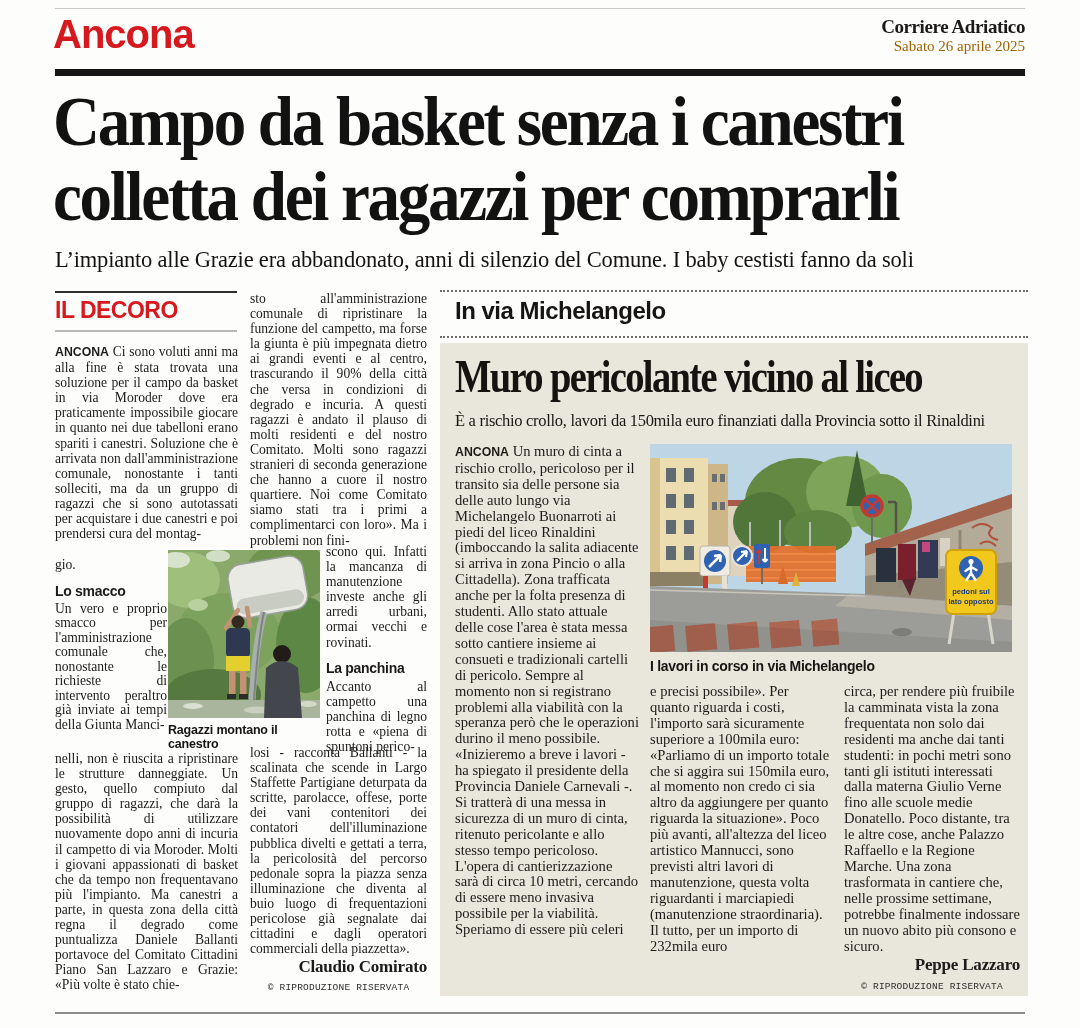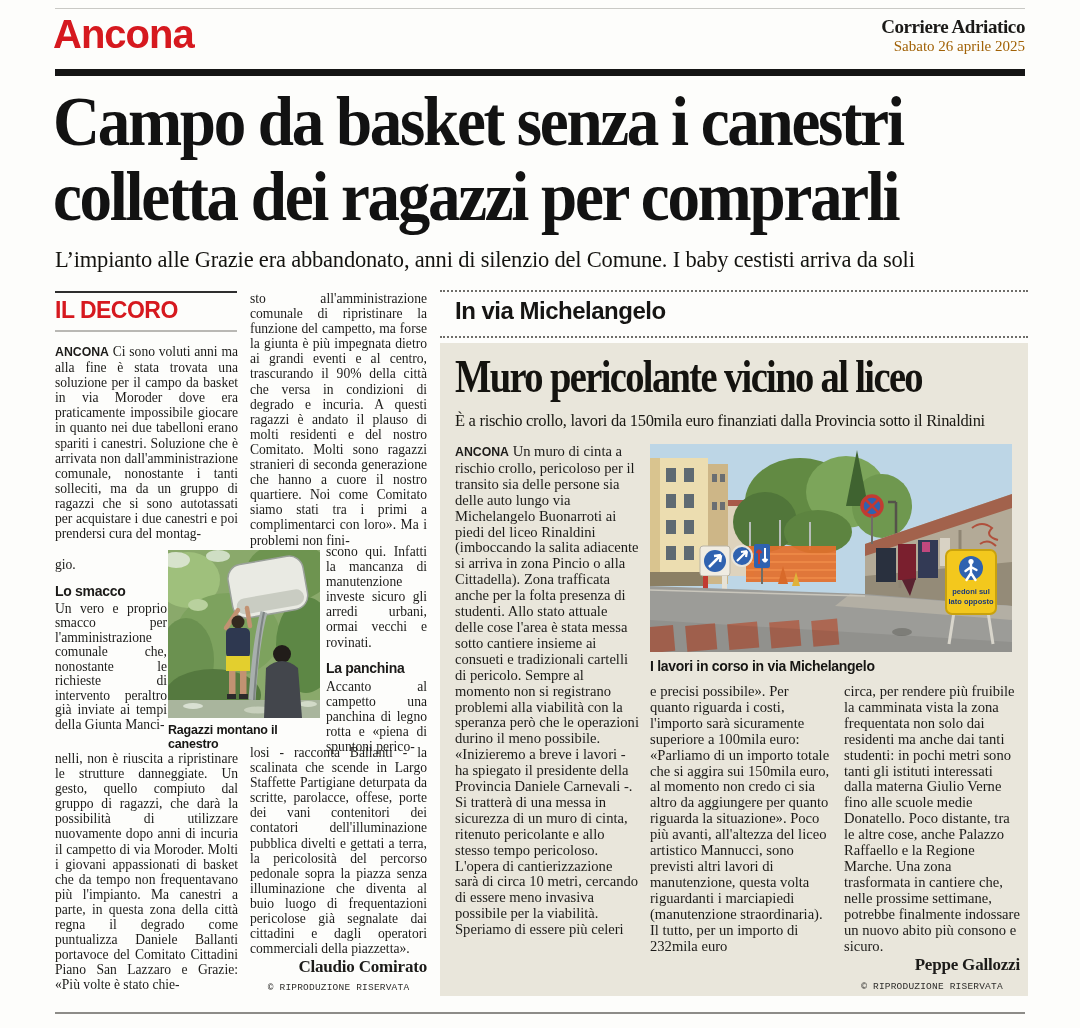--- a/index.html
+++ b/index.html
@@ -72,21 +72,21 @@
   <div class="abs masthead">
     <div class="masthead-title">Corriere Adriatico</div>
     <div class="masthead-date">Sabato 26 aprile 2025</div>
   </div>
   <div class="abs black-rule"></div>
 
   <h1 class="abs headline" style="margin:0;">
     <span style="display:block;">Campo da basket senza i canestri</span>
     <span style="display:block;">colletta dei ragazzi per comprarli</span>
   </h1>
-  <div class="abs deck">L’impianto alle Grazie era abbandonato, anni di silenzio del Comune. I baby cestisti arriva da soli</div>
+  <div class="abs deck">L’impianto alle Grazie era abbandonato, anni di silenzio del Comune. I baby cestisti fanno da soli</div>
 
   <div class="abs kicker-rule-top"></div>
   <div class="abs kicker-main">IL DECORO</div>
   <div class="abs kicker-rule-bottom"></div>
 
   <div class="abs body-left blockA">
     <p><span class="lead-in">ANCONA</span>
        <span>Ci sono voluti anni ma alla fine è stata trovata una soluzione per il campo da basket in via Moroder dove era praticamente impossibile giocare in quanto nei due tabelloni erano spariti i canestri. Soluzione che è arrivata non dall'amministrazione comunale, nonostante i tanti solleciti, ma da un gruppo di ragazzi che si sono autotassati per acquistare i due canestri e poi prendersi cura del montag-</span></p>
   </div>
 
@@ -98,21 +98,21 @@
 
   <div class="abs body-left blockC">
     <p>nelli, non è riuscita a ripristinare le strutture danneggiate. Un gesto, quello compiuto dal gruppo di ragazzi, che darà la possibilità di utilizzare nuovamente dopo anni di incuria il campetto di via Moroder. Molti i giovani appassionati di basket che da tempo non frequentavano più l'impianto. Ma canestri a parte, in questa zona della città regna il degrado come puntualizza Daniele Ballanti portavoce del Comitato Cittadini Piano San Lazzaro e Grazie: «Più volte è stato chie-</p>
   </div>
 
   <div class="abs body-left blockD">
     <p>sto all'amministrazione comunale di ripristinare la funzione del campetto, ma forse la giunta è più impegnata dietro ai grandi eventi e al centro, trascurando il 90% della città che versa in condizioni di degrado e incuria. A questi ragazzi è andato il plauso di molti residenti e del nostro Comitato. Molti sono ragazzi stranieri di seconda generazione che hanno a cuore il nostro quartiere. Noi come Comitato siamo stati tra i primi a complimentarci con loro». Ma i problemi non fini-</p>
   </div>
 
   <div class="abs body-left blockE">
-    <p>scono qui. Infatti la mancanza di manutenzione investe sicuro gli arredi urbani, ormai vecchi e rovinati.</p>
+    <p>scono qui. Infatti la mancanza di manutenzione investe anche gli arredi urbani, ormai vecchi e rovinati.</p>
     <h4 class="crosshead">La panchina</h4>
     <p>Accanto al campetto una panchina di legno rotta e «piena di spuntoni perico-</p>
   </div>
 
   <div class="abs body-left blockF">
     <p>losi - racconta Ballanti - la scalinata che scende in Largo Staffette Partigiane deturpata da scritte, parolacce, offese, porte dei vani contenitori dei contatori dell'illuminazione pubblica divelti e gettati a terra, la pericolosità del percorso pedonale sopra la piazza senza illuminazione che diventa al buio luogo di frequentazioni pericolose già segnalate dai cittadini e dagli operatori commerciali della piazzetta».</p>
     <div class="byline">Claudio Comirato</div>
     <div class="copyright">© RIPRODUZIONE RISERVATA</div>
   </div>
 
@@ -288,18 +288,18 @@
     </svg>
     <figcaption class="caption2">I lavori in corso in via Michelangelo</figcaption>
   </figure>
 
   <div class="abs body-right r-col2">
     <p>e precisi possibile». Per quanto riguarda i costi, l'importo sarà sicuramente superiore a 100mila euro: «Parliamo di un importo totale che si aggira sui 150mila euro, al momento non credo ci sia altro da aggiungere per quanto riguarda la situazione». Poco più avanti, all'altezza del liceo artistico Mannucci, sono previsti altri lavori di manutenzione, questa volta riguardanti i marciapiedi (manutenzione straordinaria). Il tutto, per un importo di 232mila euro</p>
   </div>
 
   <div class="abs body-right r-col3">
     <p>circa, per rendere più fruibile la camminata vista la zona frequentata non solo dai residenti ma anche dai tanti studenti: in pochi metri sono tanti gli istituti interessati dalla materna Giulio Verne fino alle scuole medie Donatello. Poco distante, tra le altre cose, anche Palazzo Raffaello e la Regione Marche. Una zona trasformata in cantiere che, nelle prossime settimane, potrebbe finalmente indossare un nuovo abito più consono e sicuro.</p>
-    <div class="byline">Peppe Gallozzi</div>
+    <div class="byline">Peppe Lazzaro</div>
     <div class="copyright">© RIPRODUZIONE RISERVATA</div>
   </div>
 
   <div class="abs bottom-rule"></div>
 </div>
 
 </body></html>

